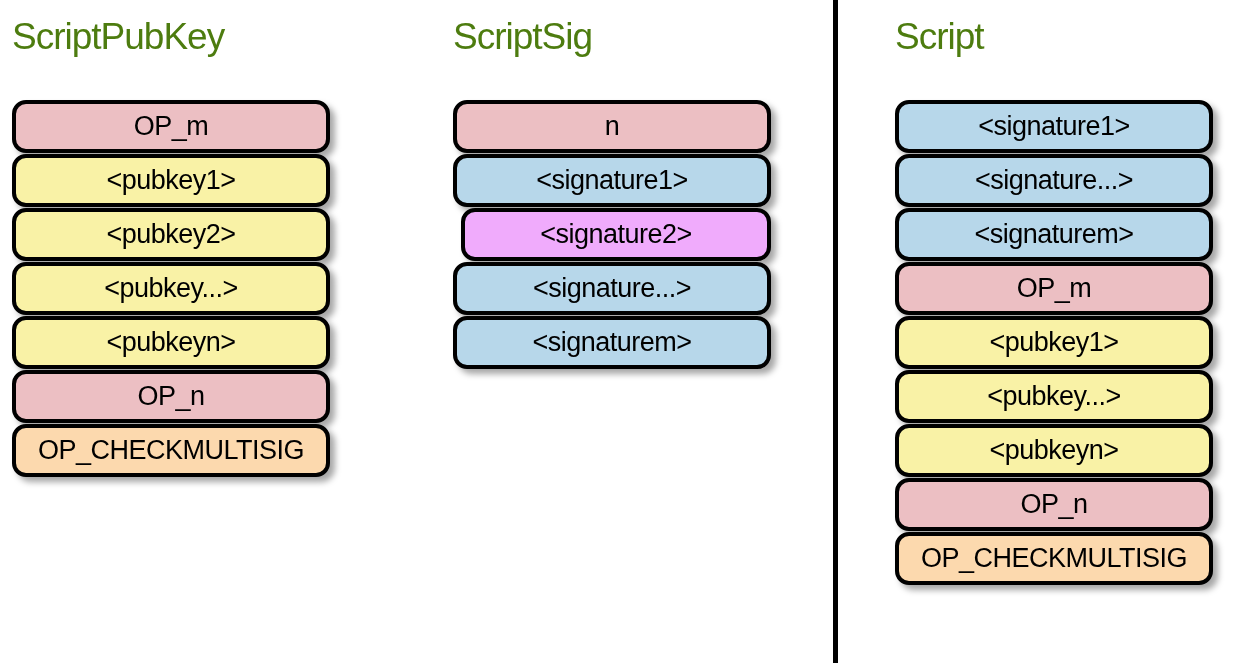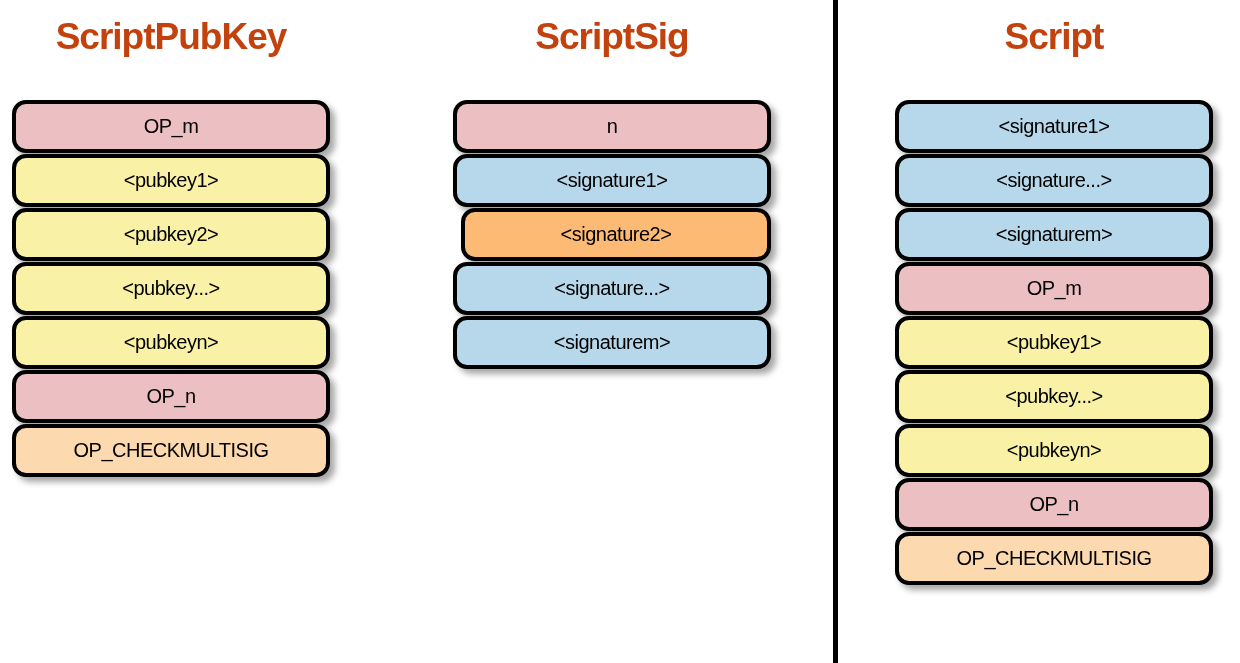--- a/index.html
+++ b/index.html
@@ -29,46 +29,45 @@
     width: 318px;
   }
   .column.col-0 { left: 12px; }
   .column.col-1 { left: 453px; }
   .column.col-2 { left: 895px; }
   .column-title {
     position: absolute;
     top: 16px;
     left: 0;
     width: 100%;
-    text-align: center;
     font-size: 37px;
-    font-weight: bold;
+    font-weight: normal;
     letter-spacing: -1px;
-    color: #c2410c;
+    color: #4d7c0f;
     white-space: nowrap;
   }
   .boxes {
     position: absolute;
     top: 100px;
     left: 0;
     width: 100%;
   }
   .box {
     box-sizing: border-box;
     height: 53px;
     margin-bottom: 1px;
     border: 4px solid #000000;
     border-radius: 14px;
     display: flex;
     align-items: center;
     justify-content: center;
     box-shadow: 5px 5px 6px rgba(0, 0, 0, 0.35);
   }
   .box-label {
-    font-size: 20px;
+    font-size: 27px;
     letter-spacing: -0.5px;
     color: #000000;
     white-space: nowrap;
   }
 </style>
 </head>
 <body>
 
 <div class="canvas">
   <div class="divider" style="background: rgb(0, 0, 0);"></div>
@@ -101,21 +100,21 @@
   </div>
       <div class="column col-1">
     <div class="column-title">ScriptSig</div>
     <div class="boxes">
           <div class="box" style="background: rgb(236, 191, 195); border-color: rgb(0, 0, 0);">
     <span class="box-label">n</span>
   </div>
           <div class="box" style="background: rgb(183, 215, 234); border-color: rgb(0, 0, 0);">
     <span class="box-label">&lt;signature1&gt;</span>
   </div>
-          <div class="box" style="background: #fdba74; border-color: rgb(0, 0, 0); margin-left: 8px;">
+          <div class="box" style="background: #f0abfc; border-color: rgb(0, 0, 0); margin-left: 8px;">
     <span class="box-label">&lt;signature2&gt;</span>
   </div>
           <div class="box" style="background: rgb(183, 215, 234); border-color: rgb(0, 0, 0);">
     <span class="box-label">&lt;signature...&gt;</span>
   </div>
           <div class="box" style="background: rgb(183, 215, 234); border-color: rgb(0, 0, 0);">
     <span class="box-label">&lt;signaturem&gt;</span>
   </div>
         </div>
   </div>

